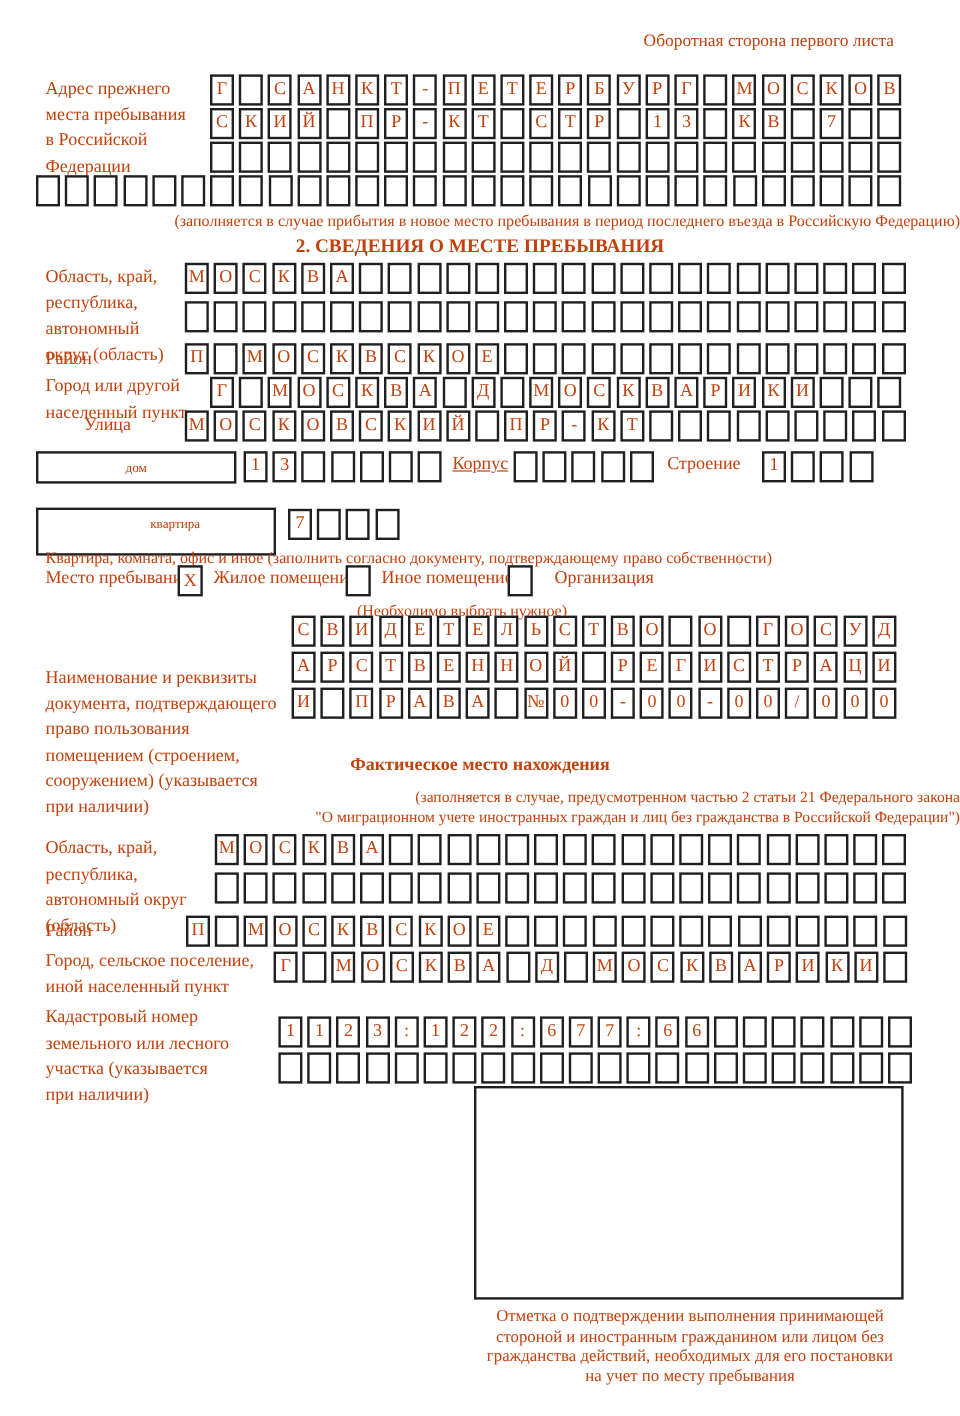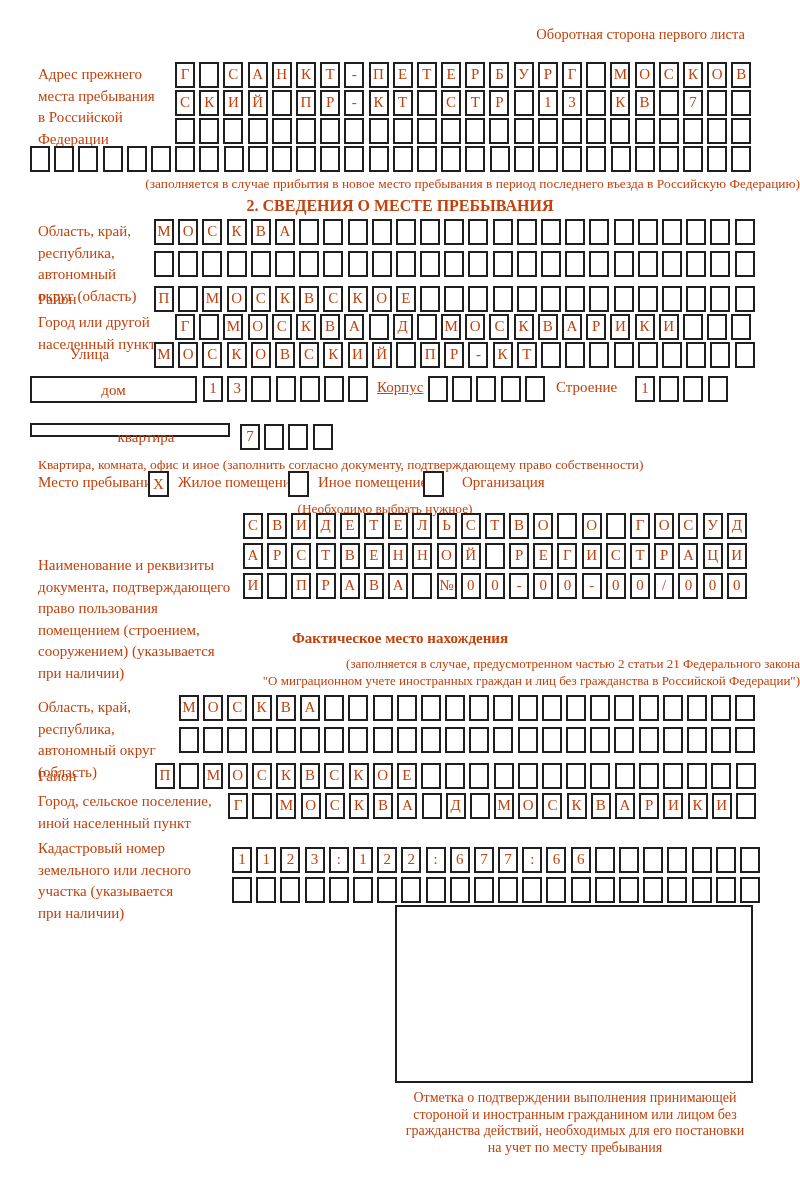--- a/index.html
+++ b/index.html
@@ -8,21 +8,21 @@
   .abs{position:absolute;}
   .lbl{font-size:15px;line-height:21.5px;white-space:pre-line;}
   .note{font-size:13.4px;line-height:16px;}
   .smallnote{font-size:13px;line-height:17px;}
   .title{font-weight:bold;font-size:16px;text-align:center;width:100%;}
   .subtitle{font-weight:bold;font-size:15px;text-align:center;width:100%;}
   .grid{position:absolute;display:flex;gap:4.2px;}
   .cell{box-sizing:border-box;flex:0 0 20px;height:26px;border:2px solid #1f1f1f;
         text-align:center;font-size:15px;line-height:21px;background:#fff;overflow:hidden;}
   .fieldbox{box-sizing:border-box;border:2px solid #1f1f1f;text-align:center;
-        font-size:15px;background:#fff;}
+        font-size:11px;background:#fff;}
   .cbox{box-sizing:border-box;border:2px solid #1f1f1f;width:21px;height:26px;
         text-align:center;font-size:15px;line-height:22px;background:#fff;}
   .center{left:0;right:0;text-align:right;}
   .stampbox{box-sizing:border-box;border:2px solid #1f1f1f;background:#fff;}
   .cap{font-size:14px;line-height:16.5px;text-align:center;white-space:pre-line;}
 </style>
 </head>
 <body>
 
 <div class="page">
@@ -312,21 +312,21 @@
       <span class="cell"></span>
     </div>
   <div class="abs" style="top:379px;left:556px;font-size:15px;">Строение</div>
   <div class="grid" style="top:376px;left:635px;">
       <span class="cell">1</span>
       <span class="cell"></span>
       <span class="cell"></span>
       <span class="cell"></span>
     </div>
 
-  <div class="abs fieldbox" style="top:423px;left:30px;width:200px;height:14px;line-height:25px;padding-left:32px;">квартира</div>
+  <div class="abs fieldbox" style="top:423px;left:30px;width:200px;height:40px;line-height:25px;padding-left:32px;">квартира</div>
   <div class="grid" style="top:424px;left:240px;">
       <span class="cell">7</span>
       <span class="cell"></span>
       <span class="cell"></span>
       <span class="cell"></span>
     </div>
   <div class="abs note" style="top:457px;left:38px;">Квартира, комната, офис и иное (заполнить согласно документу, подтверждающему право собственности)</div>
 
   <div class="abs" style="top:474px;left:38px;font-size:15px;">Место пребывания:</div>
   <div class="abs cbox" style="top:471px;left:148px;">X</div>

